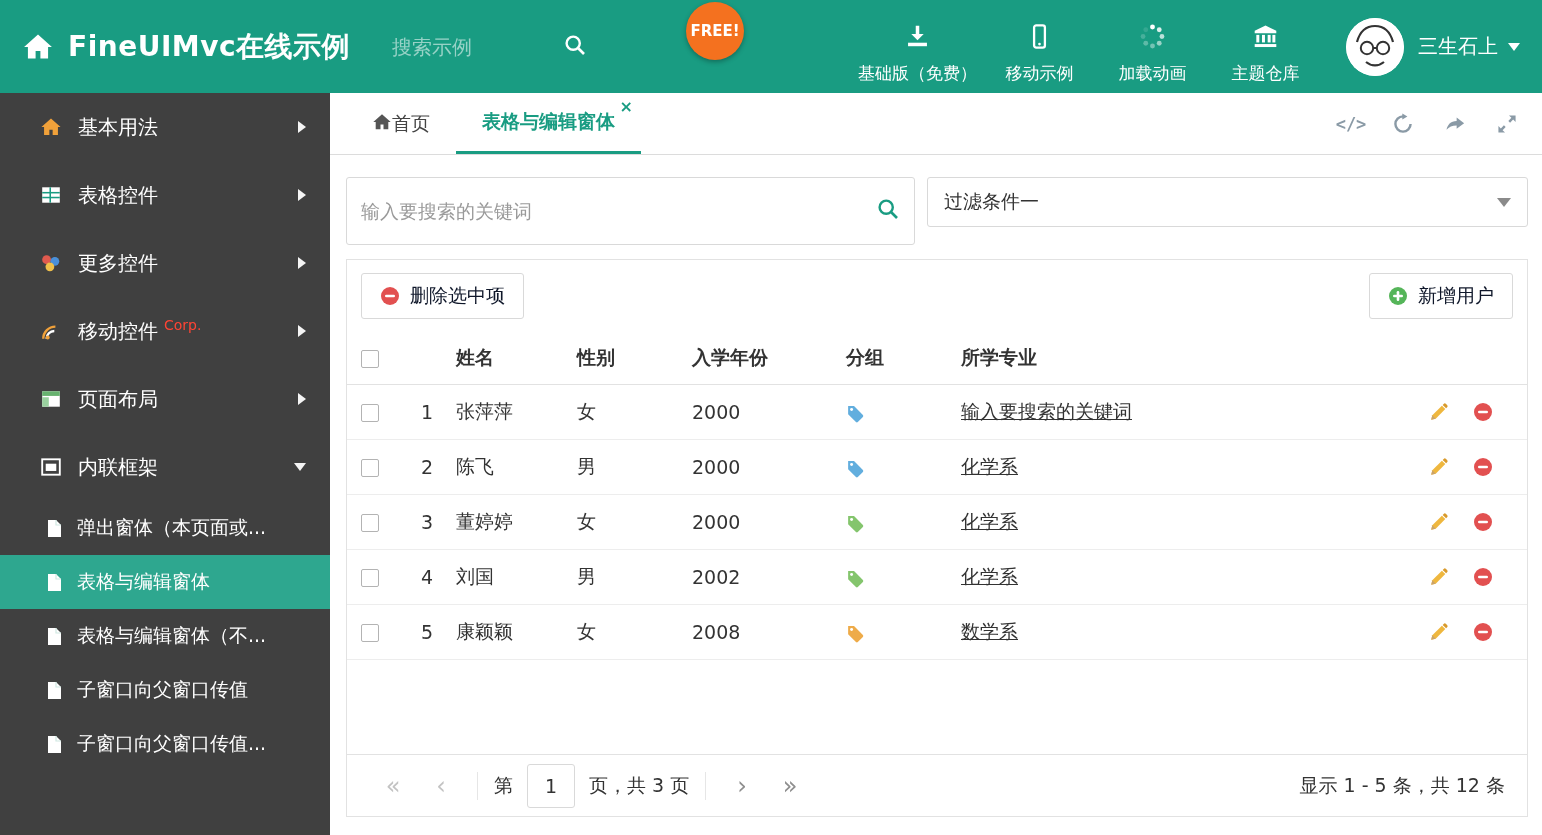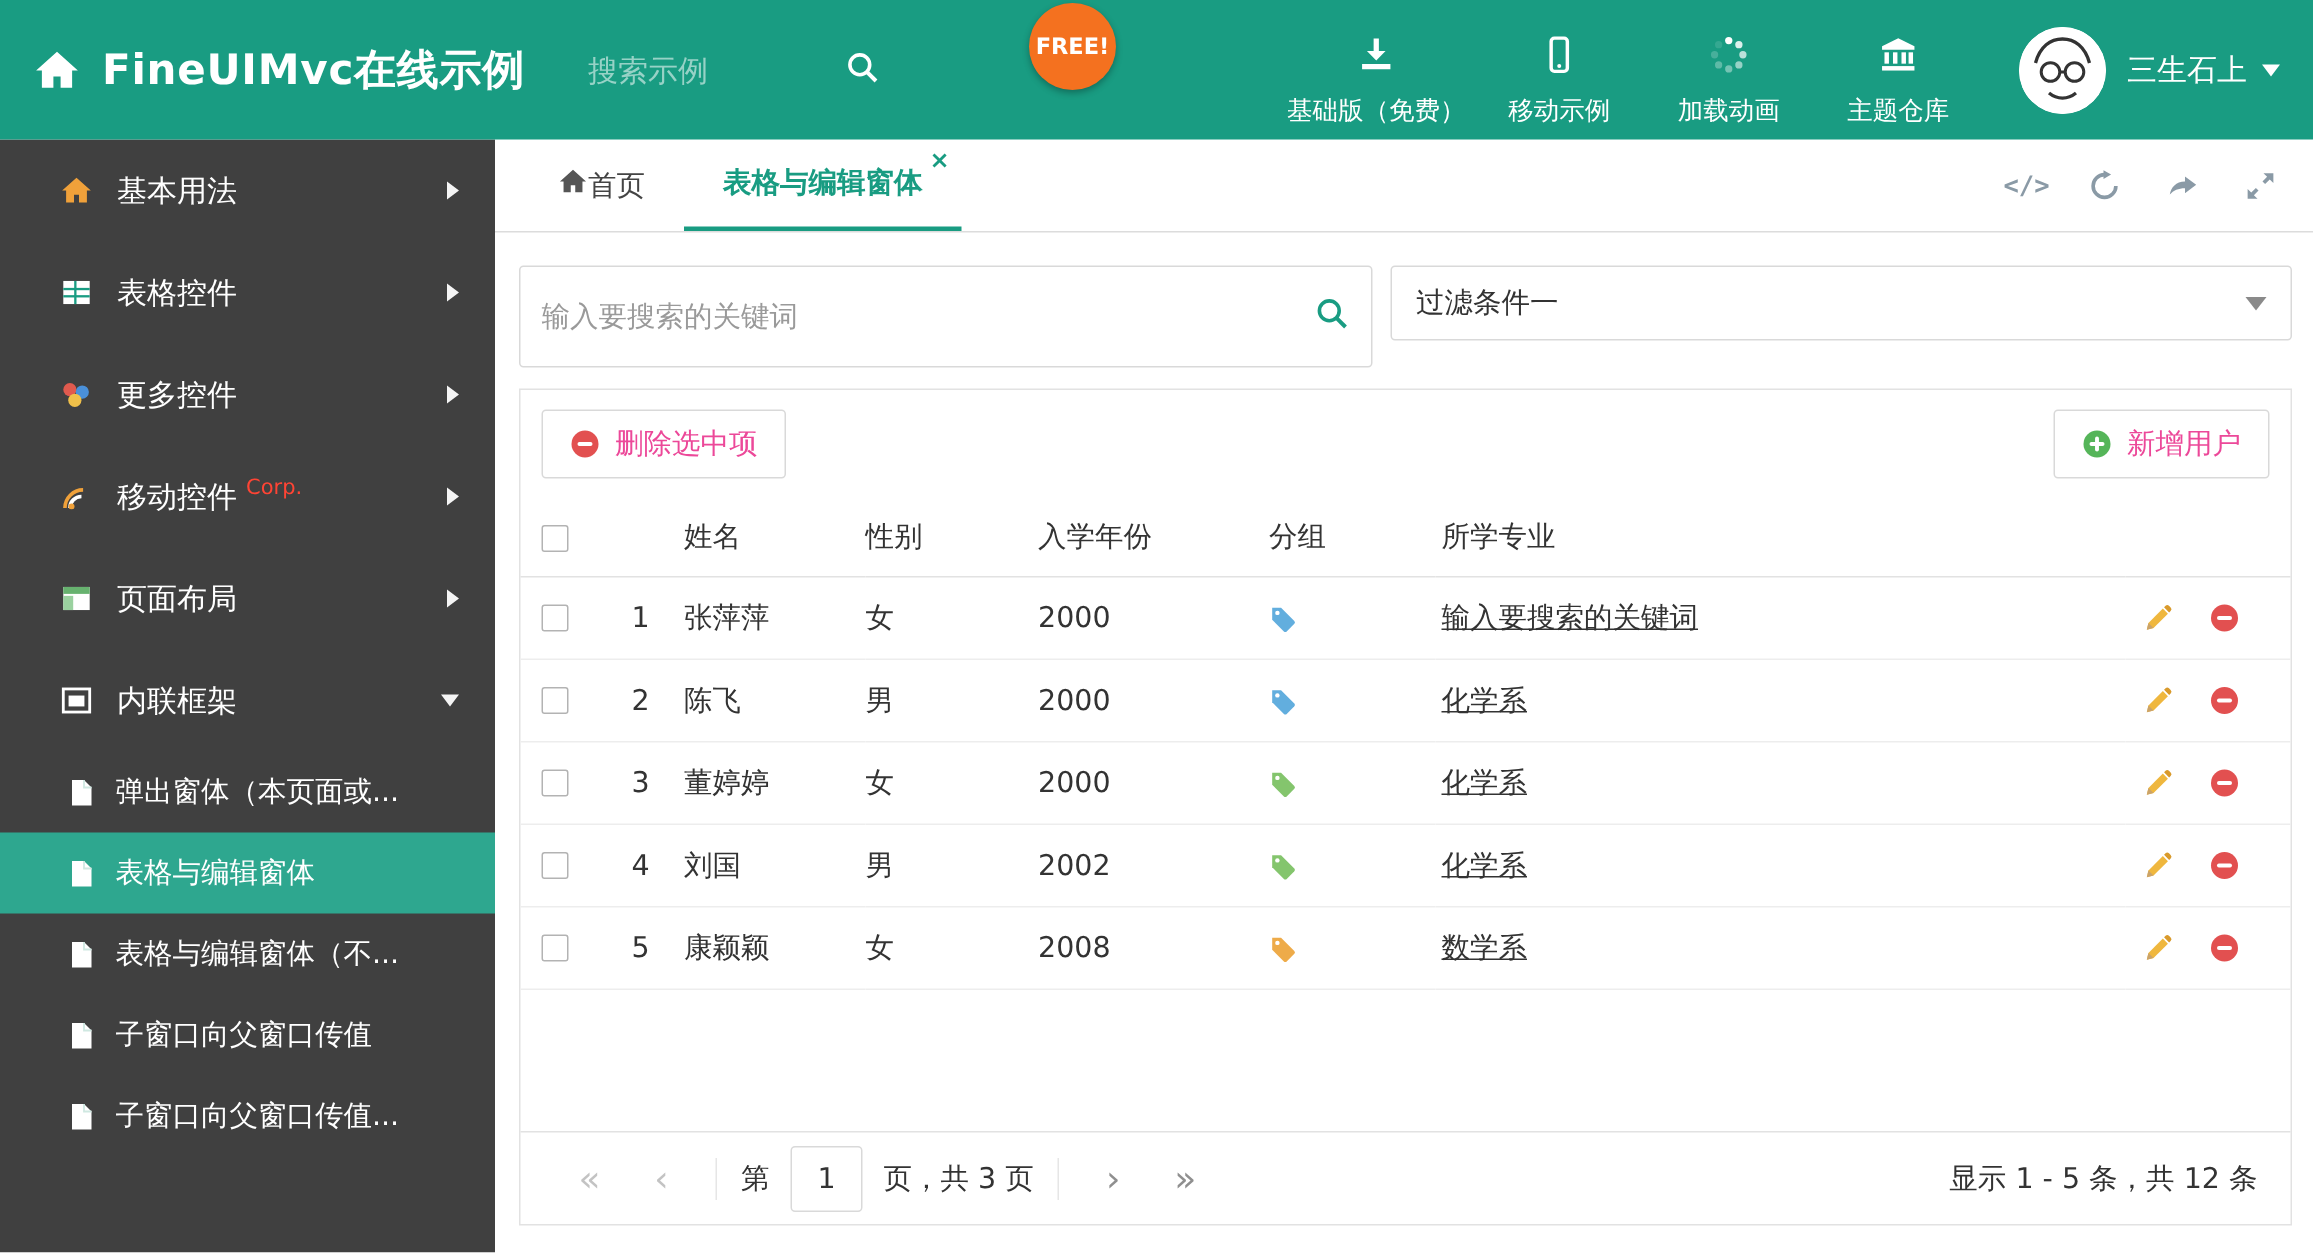--- a/index.html
+++ b/index.html
@@ -53,25 +53,25 @@
   .filter-row{display:flex;gap:12px;flex:0 0 auto}
   .search-box{flex:1;height:68px;border:1px solid #d9d9d9;border-radius:3px;display:flex;align-items:center;background:#fff}
   .search-box input{border:none;outline:none;flex:1;font-size:19px;padding:0 14px;color:#333;background:transparent;font-family:inherit}
   .search-box input::placeholder{color:#9a9a9a}
   .search-box .mag2{margin-right:14px;color:#199c82;flex:0 0 auto}
   .dropdown{flex:1;height:50px;border:1px solid #d9d9d9;border-radius:3px;display:flex;align-items:center;justify-content:space-between;padding:0 16px;font-size:19px;cursor:pointer;background:#fff}
   .caret-g{width:0;height:0;border-top:9px solid #8a8a8a;border-left:7px solid transparent;border-right:7px solid transparent}
 
   .panel{margin-top:14px;border:1px solid #e2e2e2;flex:1;display:flex;flex-direction:column;min-height:0}
   .toolbar{display:flex;padding:13px 14px;flex:0 0 auto}
-  .btn{display:inline-flex;align-items:center;gap:10px;height:46px;padding:0 18px;border:1px solid #d9d9d9;border-radius:3px;background:#fff;font-size:19px;color:#ec4899;cursor:pointer;font-family:inherit}
+  .btn{display:inline-flex;align-items:center;gap:10px;height:46px;padding:0 18px;border:1px solid #d9d9d9;border-radius:3px;background:#fff;font-size:19px;color:#0f172a;cursor:pointer;font-family:inherit}
   .btn-right{margin-left:auto}
 
   table{width:100%;border-collapse:collapse;table-layout:fixed}
-  th{font-weight:400;text-align:left;height:52px;border-bottom:1px solid #e2e2e2;font-size:19px;color:#333}
+  th{font-weight:700;text-align:left;height:52px;border-bottom:1px solid #e2e2e2;font-size:19px;color:#333}
   td{height:55px;border-bottom:1px solid #ededed;font-size:19px;color:#333;overflow:hidden;white-space:nowrap}
   .c-check{padding-left:14px}
   .c-num{text-align:center}
   .c-name,.c-major,.c-group{padding-left:4px}
   .checkbox{display:inline-block;width:18px;height:18px;border:1px solid #b3b3b3;border-radius:2px;background:#fff;vertical-align:middle;cursor:pointer}
   .major-link{color:#333;text-decoration:underline;cursor:pointer}
   .tag{display:inline-block;width:19px;height:19px;vertical-align:middle}
   .actions-wrap{display:flex;justify-content:flex-end;gap:24px;align-items:center;padding-right:34px}
   .icon-btn{width:20px;height:20px;cursor:pointer;flex:0 0 auto}
 

